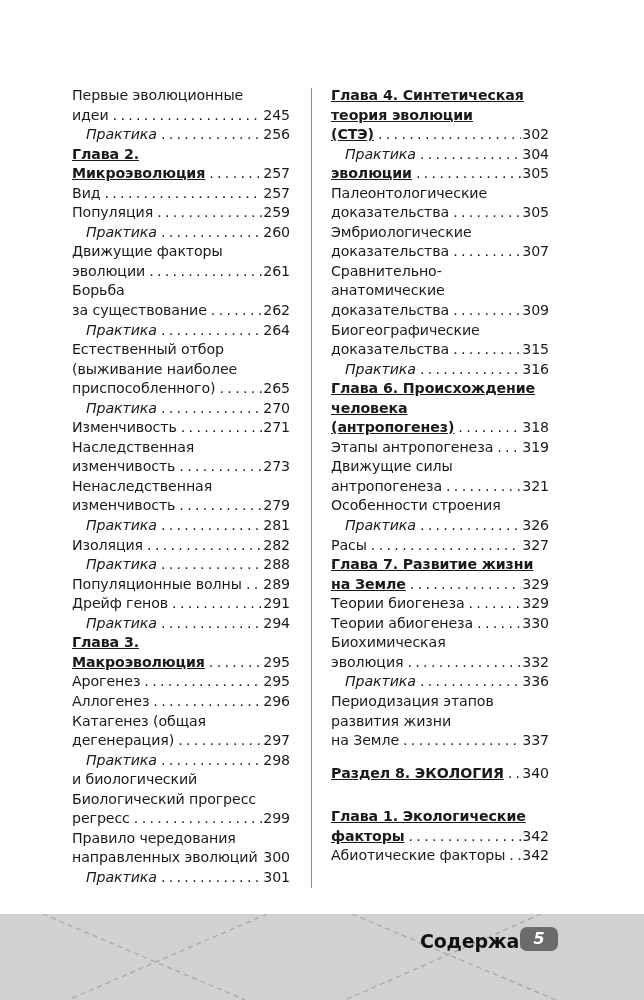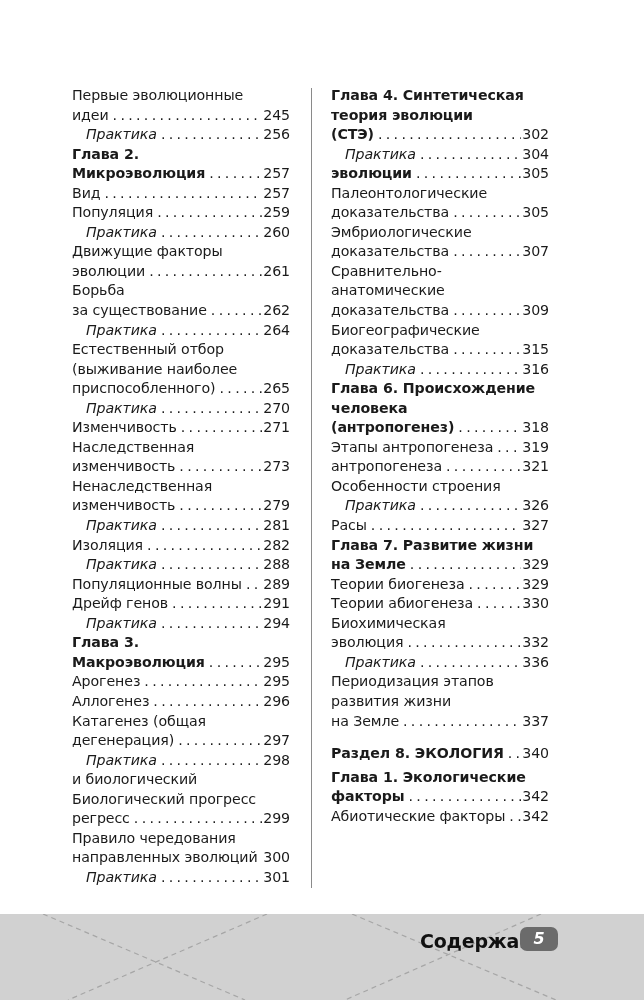--- a/index.html
+++ b/index.html
@@ -39,36 +39,36 @@
     font-size: 14.2px;
     line-height: 19.55px;
     height: 19.55px;
     white-space: nowrap;
     display: flex;
     align-items: baseline;
     letter-spacing: -0.1px;
   }
   .row.indent { padding-left: 14px; align-items: center; }
   .row .t { flex: 0 0 auto; }
-  .row.bold .t { font-weight: bold; }
+  .row.bold .t { font-weight: bold; text-decoration: underline; }
   .row.italic .t { font-style: italic; }
   .row .dots {
     flex: 1 1 auto;
     overflow: hidden;
     margin: 0 1px 0 4px;
     letter-spacing: 2.6px;
     color: #1a1a1a;
   }
   .row .dots::before {
     content: ". . . . . . . . . . . . . . . . . . . . . . . . . . . . . . . . . . . . . . . . . . . . . . . . . . . . . . .";
     letter-spacing: -0.6px;
   }
   .row .p { flex: 0 0 auto; text-align: right; }
   .gap-before-section { margin-top: 13px; }
-  .gap-after-section { margin-top: 4px; }
+  .gap-after-section { margin-top: 24px; }
 
   .footer {
     position: absolute;
     left: 0; top: 914px;
     width: 644px; height: 86px;
     background: #d1d1d1;
   }
   .footer svg { position: absolute; left: 0; top: 0; }
   .footer-title {
     position: absolute;
@@ -354,20 +354,23 @@
       </div>
       <div class="row bold">
         <span class="t">(антропогенез)</span>
         <span class="dots"></span>
         <span class="p">318</span>
       </div>
       <div class="row">
         <span class="t">Этапы антропогенеза</span>
         <span class="dots"></span>
         <span class="p">319</span>
+      </div>
+      <div class="row">
+        <span class="t">Движущие силы</span>
       </div>
       <div class="row">
         <span class="t">антропогенеза</span>
         <span class="dots"></span>
         <span class="p">321</span>
       </div>
       <div class="row">
         <span class="t">Особенности строения</span>
       </div>
       <div class="row italic indent">

